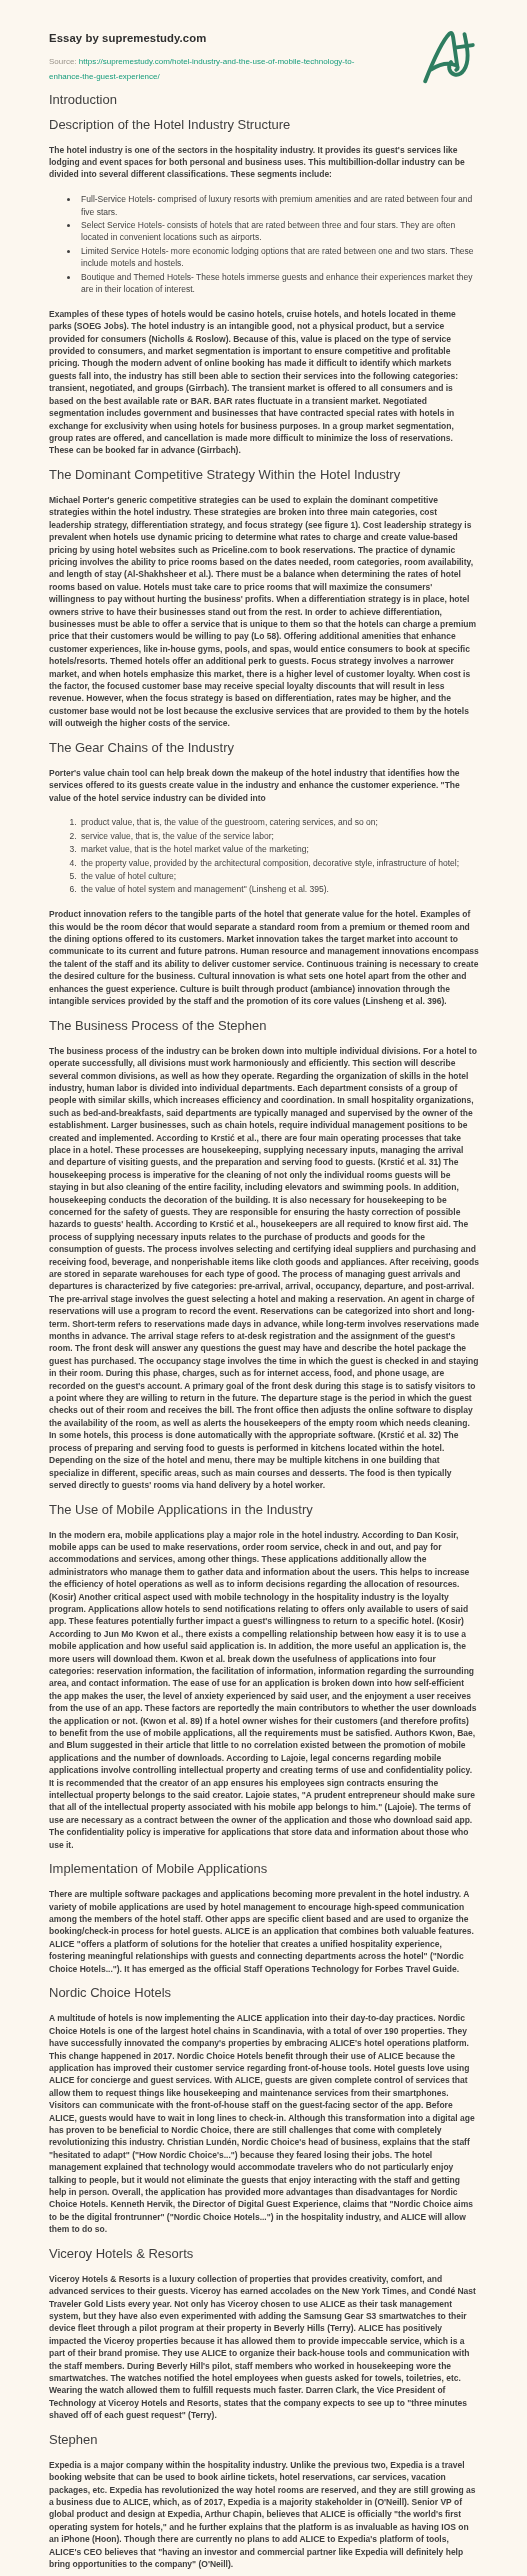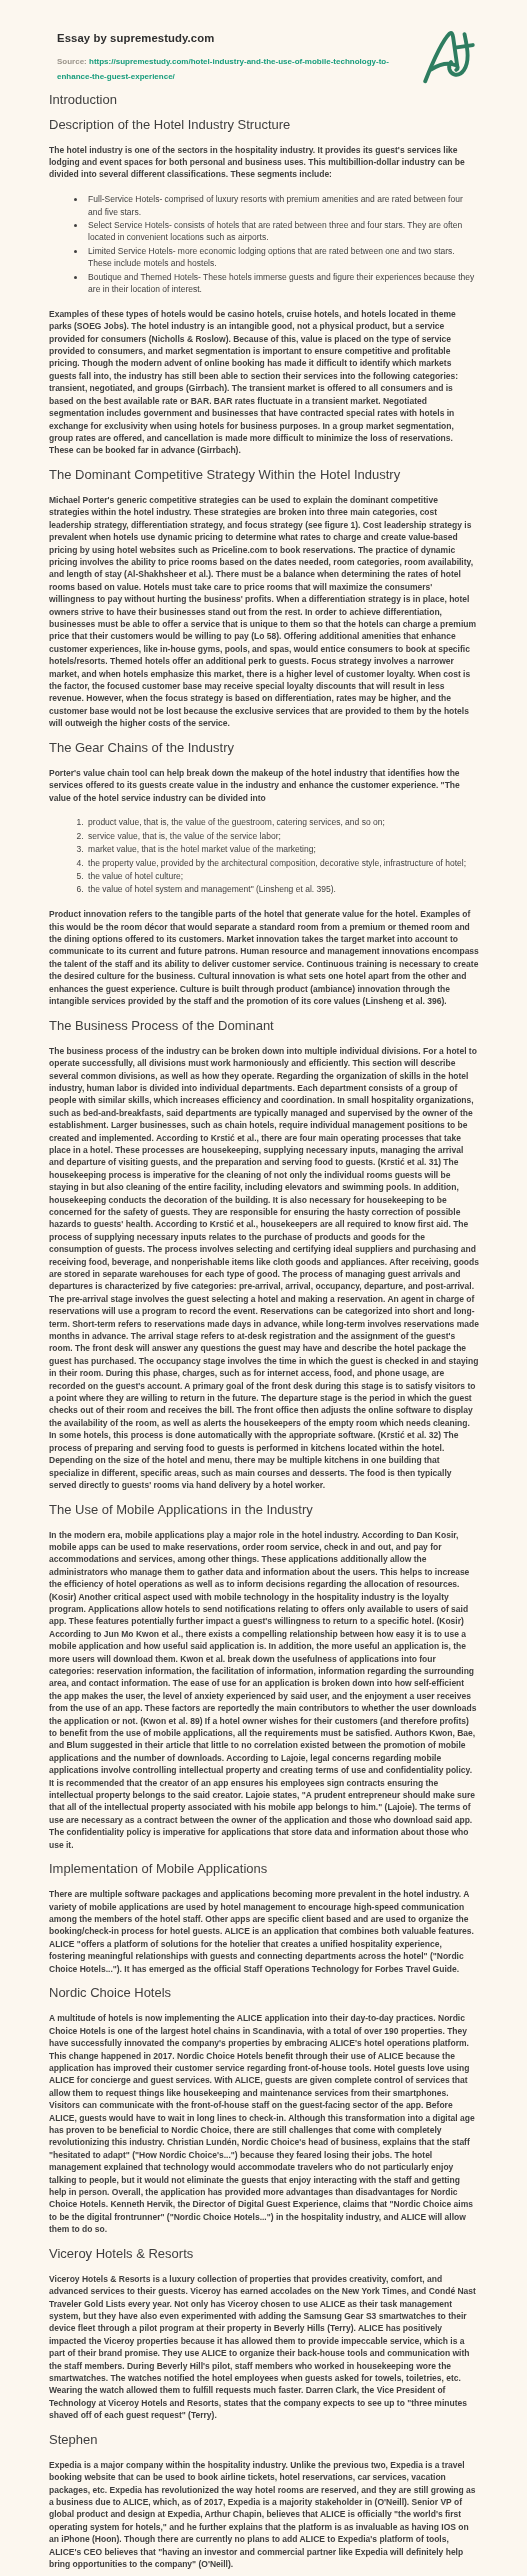--- a/index.html
+++ b/index.html
@@ -16,39 +16,37 @@
   }
   .page {
     position: relative;
     padding: 32px 49px 31px 49px;
     box-sizing: border-box;
   }
   
   header {
     position: relative;
     min-height: 62px;
-    margin-left: 8px;
   }
   .header-left {
     max-width: 350px;
   }
   .site-title {
     font-size: 11.3px;
     font-weight: bold;
     color: #2e2e2e;
     margin: 0 0 10.3px 0;
     letter-spacing: 0.1px;
   }
   .source {
     font-size: 8px;
     line-height: 15px;
     margin: 0;
     max-width: 335px;
     word-break: break-word;
-    font-weight: bold;
   }
   .source-label { color: #9a948b; }
   .source a {
     color: #179c7c;
     text-decoration: none;
   }
   .logo {
     position: absolute;
     top: -4.1px;
     right: 4.1px;
@@ -78,21 +76,21 @@
     font-weight: bold;
   }
   .essay-content ul,
   .essay-content ol {
     margin: 0 0 12.4px 0;
     padding-left: 22px;
     font-size: 8.5px;
     line-height: 12.4px;
   }
   .essay-content li {
-    margin: 0 0 1px 15px;
+    margin: 0 0 1px 8px;
     padding-left: 2.1px;
   }
   .essay-content ul { list-style: disc outside; }
   .essay-content ol { list-style: decimal outside; }
 </style>
 </head>
 <body>
 
 <div class="page">
 
@@ -117,37 +115,37 @@
 
   <main>
     <div id="blocks" class="essay-content">
         <h3>Introduction</h3>
         <h3>Description of the Hotel Industry Structure</h3>
         <p>The hotel industry is one of the sectors in the hospitality industry. It provides its guest's services like lodging and event spaces for both personal and business uses. This multibillion-dollar industry can be divided into several different classifications. These segments include:</p>
         <ul>
           <li>Full-Service Hotels- comprised of luxury resorts with premium amenities and are rated between four and five stars.</li>
           <li>Select Service Hotels- consists of hotels that are rated between three and four stars. They are often located in convenient locations such as airports.</li>
           <li>Limited Service Hotels- more economic lodging options that are rated between one and two stars. These include motels and hostels.</li>
-          <li>Boutique and Themed Hotels- These hotels immerse guests and figure their experiences because they are in their location of interest.</li>
+          <li>Boutique and Themed Hotels- These hotels immerse guests and enhance their experiences market they are in their location of interest.</li>
         </ul>
         <p>Examples of these types of hotels would be casino hotels, cruise hotels, and hotels located in theme parks (SOEG Jobs). The hotel industry is an intangible good, not a physical product, but a service provided for consumers (Nicholls &amp; Roslow). Because of this, value is placed on the type of service provided to consumers, and market segmentation is important to ensure competitive and profitable pricing. Though the modern advent of online booking has made it difficult to identify which markets guests fall into, the industry has still been able to section their services into the following categories: transient, negotiated, and groups (Girrbach). The transient market is offered to all consumers and is based on the best available rate or BAR. BAR rates fluctuate in a transient market. Negotiated segmentation includes government and businesses that have contracted special rates with hotels in exchange for exclusivity when using hotels for business purposes. In a group market segmentation, group rates are offered, and cancellation is made more difficult to minimize the loss of reservations. These can be booked far in advance (Girrbach).</p>
         <h3>The Dominant Competitive Strategy Within the Hotel Industry</h3>
         <p>Michael Porter's generic competitive strategies can be used to explain the dominant competitive strategies within the hotel industry. These strategies are broken into three main categories, cost leadership strategy, differentiation strategy, and focus strategy (see figure 1). Cost leadership strategy is prevalent when hotels use dynamic pricing to determine what rates to charge and create value-based pricing by using hotel websites such as Priceline.com to book reservations. The practice of dynamic pricing involves the ability to price rooms based on the dates needed, room categories, room availability, and length of stay (Al-Shakhsheer et al.). There must be a balance when determining the rates of hotel rooms based on value. Hotels must take care to price rooms that will maximize the consumers' willingness to pay without hurting the business' profits. When a differentiation strategy is in place, hotel owners strive to have their businesses stand out from the rest. In order to achieve differentiation, businesses must be able to offer a service that is unique to them so that the hotels can charge a premium price that their customers would be willing to pay (Lo 58). Offering additional amenities that enhance customer experiences, like in-house gyms, pools, and spas, would entice consumers to book at specific hotels/resorts. Themed hotels offer an additional perk to guests. Focus strategy involves a narrower market, and when hotels emphasize this market, there is a higher level of customer loyalty. When cost is the factor, the focused customer base may receive special loyalty discounts that will result in less revenue. However, when the focus strategy is based on differentiation, rates may be higher, and the customer base would not be lost because the exclusive services that are provided to them by the hotels will outweigh the higher costs of the service.</p>
         <h3>The Gear Chains of the Industry</h3>
         <p>Porter's value chain tool can help break down the makeup of the hotel industry that identifies how the services offered to its guests create value in the industry and enhance the customer experience. "The value of the hotel service industry can be divided into</p>
         <ol>
           <li>product value, that is, the value of the guestroom, catering services, and so on;</li>
           <li>service value, that is, the value of the service labor;</li>
           <li>market value, that is the hotel market value of the marketing;</li>
           <li>the property value, provided by the architectural composition, decorative style, infrastructure of hotel;</li>
           <li>the value of hotel culture;</li>
           <li>the value of hotel system and management" (Linsheng et al. 395).</li>
         </ol>
         <p>Product innovation refers to the tangible parts of the hotel that generate value for the hotel. Examples of this would be the room décor that would separate a standard room from a premium or themed room and the dining options offered to its customers. Market innovation takes the target market into account to communicate to its current and future patrons. Human resource and management innovations encompass the talent of the staff and its ability to deliver customer service. Continuous training is necessary to create the desired culture for the business. Cultural innovation is what sets one hotel apart from the other and enhances the guest experience. Culture is built through product (ambiance) innovation through the intangible services provided by the staff and the promotion of its core values (Linsheng et al. 396).</p>
-        <h3>The Business Process of the Dominant</h3>
+        <h3>The Business Process of the Stephen</h3>
         <p>The business process of the industry can be broken down into multiple individual divisions. For a hotel to operate successfully, all divisions must work harmoniously and efficiently. This section will describe several common divisions, as well as how they operate. Regarding the organization of skills in the hotel industry, human labor is divided into individual departments. Each department consists of a group of people with similar skills, which increases efficiency and coordination. In small hospitality organizations, such as bed-and-breakfasts, said departments are typically managed and supervised by the owner of the establishment. Larger businesses, such as chain hotels, require individual management positions to be created and implemented. According to Krstić et al., there are four main operating processes that take place in a hotel. These processes are housekeeping, supplying necessary inputs, managing the arrival and departure of visiting guests, and the preparation and serving food to guests. (Krstić et al. 31) The housekeeping process is imperative for the cleaning of not only the individual rooms guests will be staying in but also cleaning of the entire facility, including elevators and swimming pools. In addition, housekeeping conducts the decoration of the building. It is also necessary for housekeeping to be concerned for the safety of guests. They are responsible for ensuring the hasty correction of possible hazards to guests' health. According to Krstić et al., housekeepers are all required to know first aid. The process of supplying necessary inputs relates to the purchase of products and goods for the consumption of guests. The process involves selecting and certifying ideal suppliers and purchasing and receiving food, beverage, and nonperishable items like cloth goods and appliances. After receiving, goods are stored in separate warehouses for each type of good. The process of managing guest arrivals and departures is characterized by five categories: pre-arrival, arrival, occupancy, departure, and post-arrival. The pre-arrival stage involves the guest selecting a hotel and making a reservation. An agent in charge of reservations will use a program to record the event. Reservations can be categorized into short and long-term. Short-term refers to reservations made days in advance, while long-term involves reservations made months in advance. The arrival stage refers to at-desk registration and the assignment of the guest's room. The front desk will answer any questions the guest may have and describe the hotel package the guest has purchased. The occupancy stage involves the time in which the guest is checked in and staying in their room. During this phase, charges, such as for internet access, food, and phone usage, are recorded on the guest's account. A primary goal of the front desk during this stage is to satisfy visitors to a point where they are willing to return in the future. The departure stage is the period in which the guest checks out of their room and receives the bill. The front office then adjusts the online software to display the availability of the room, as well as alerts the housekeepers of the empty room which needs cleaning. In some hotels, this process is done automatically with the appropriate software. (Krstić et al. 32) The process of preparing and serving food to guests is performed in kitchens located within the hotel. Depending on the size of the hotel and menu, there may be multiple kitchens in one building that specialize in different, specific areas, such as main courses and desserts. The food is then typically served directly to guests' rooms via hand delivery by a hotel worker.</p>
         <h3>The Use of Mobile Applications in the Industry</h3>
         <p>In the modern era, mobile applications play a major role in the hotel industry. According to Dan Kosir, mobile apps can be used to make reservations, order room service, check in and out, and pay for accommodations and services, among other things. These applications additionally allow the administrators who manage them to gather data and information about the users. This helps to increase the efficiency of hotel operations as well as to inform decisions regarding the allocation of resources. (Kosir) Another critical aspect used with mobile technology in the hospitality industry is the loyalty program. Applications allow hotels to send notifications relating to offers only available to users of said app. These features potentially further impact a guest's willingness to return to a specific hotel. (Kosir) According to Jun Mo Kwon et al., there exists a compelling relationship between how easy it is to use a mobile application and how useful said application is. In addition, the more useful an application is, the more users will download them. Kwon et al. break down the usefulness of applications into four categories: reservation information, the facilitation of information, information regarding the surrounding area, and contact information. The ease of use for an application is broken down into how self-efficient the app makes the user, the level of anxiety experienced by said user, and the enjoyment a user receives from the use of an app. These factors are reportedly the main contributors to whether the user downloads the application or not. (Kwon et al. 89) If a hotel owner wishes for their customers (and therefore profits) to benefit from the use of mobile applications, all the requirements must be satisfied. Authors Kwon, Bae, and Blum suggested in their article that little to no correlation existed between the promotion of mobile applications and the number of downloads. According to Lajoie, legal concerns regarding mobile applications involve controlling intellectual property and creating terms of use and confidentiality policy. It is recommended that the creator of an app ensures his employees sign contracts ensuring the intellectual property belongs to the said creator. Lajoie states, "A prudent entrepreneur should make sure that all of the intellectual property associated with his mobile app belongs to him." (Lajoie). The terms of use are necessary as a contract between the owner of the application and those who download said app. The confidentiality policy is imperative for applications that store data and information about those who use it.</p>
         <h3>Implementation of Mobile Applications</h3>
         <p>There are multiple software packages and applications becoming more prevalent in the hotel industry. A variety of mobile applications are used by hotel management to encourage high-speed communication among the members of the hotel staff. Other apps are specific client based and are used to organize the booking/check-in process for hotel guests. ALICE is an application that combines both valuable features. ALICE "offers a platform of solutions for the hotelier that creates a unified hospitality experience, fostering meaningful relationships with guests and connecting departments across the hotel" ("Nordic Choice Hotels..."). It has emerged as the official Staff Operations Technology for Forbes Travel Guide.</p>
         <h3>Nordic Choice Hotels</h3>
         <p>A multitude of hotels is now implementing the ALICE application into their day-to-day practices. Nordic Choice Hotels is one of the largest hotel chains in Scandinavia, with a total of over 190 properties. They have successfully innovated the company's properties by embracing ALICE's hotel operations platform. This change happened in 2017. Nordic Choice Hotels benefit through their use of ALICE because the application has improved their customer service regarding front-of-house tools. Hotel guests love using ALICE for concierge and guest services. With ALICE, guests are given complete control of services that allow them to request things like housekeeping and maintenance services from their smartphones. Visitors can communicate with the front-of-house staff on the guest-facing sector of the app. Before ALICE, guests would have to wait in long lines to check-in. Although this transformation into a digital age has proven to be beneficial to Nordic Choice, there are still challenges that come with completely revolutionizing this industry. Christian Lundén, Nordic Choice's head of business, explains that the staff "hesitated to adapt" ("How Nordic Choice's...") because they feared losing their jobs. The hotel management explained that technology would accommodate travelers who do not particularly enjoy talking to people, but it would not eliminate the guests that enjoy interacting with the staff and getting help in person. Overall, the application has provided more advantages than disadvantages for Nordic Choice Hotels. Kenneth Hervik, the Director of Digital Guest Experience, claims that "Nordic Choice aims to be the digital frontrunner" ("Nordic Choice Hotels...") in the hospitality industry, and ALICE will allow them to do so.</p>
         <h3>Viceroy Hotels &amp; Resorts</h3>
         <p>Viceroy Hotels &amp; Resorts is a luxury collection of properties that provides creativity, comfort, and advanced services to their guests. Viceroy has earned accolades on the New York Times, and Condé Nast Traveler Gold Lists every year. Not only has Viceroy chosen to use ALICE as their task management system, but they have also even experimented with adding the Samsung Gear S3 smartwatches to their device fleet through a pilot program at their property in Beverly Hills (Terry). ALICE has positively impacted the Viceroy properties because it has allowed them to provide impeccable service, which is a part of their brand promise. They use ALICE to organize their back-house tools and communication with the staff members. During Beverly Hill's pilot, staff members who worked in housekeeping wore the smartwatches. The watches notified the hotel employees when guests asked for towels, toiletries, etc. Wearing the watch allowed them to fulfill requests much faster. Darren Clark, the Vice President of Technology at Viceroy Hotels and Resorts, states that the company expects to see up to "three minutes shaved off of each guest request" (Terry).</p>
         <h3>Stephen</h3>

